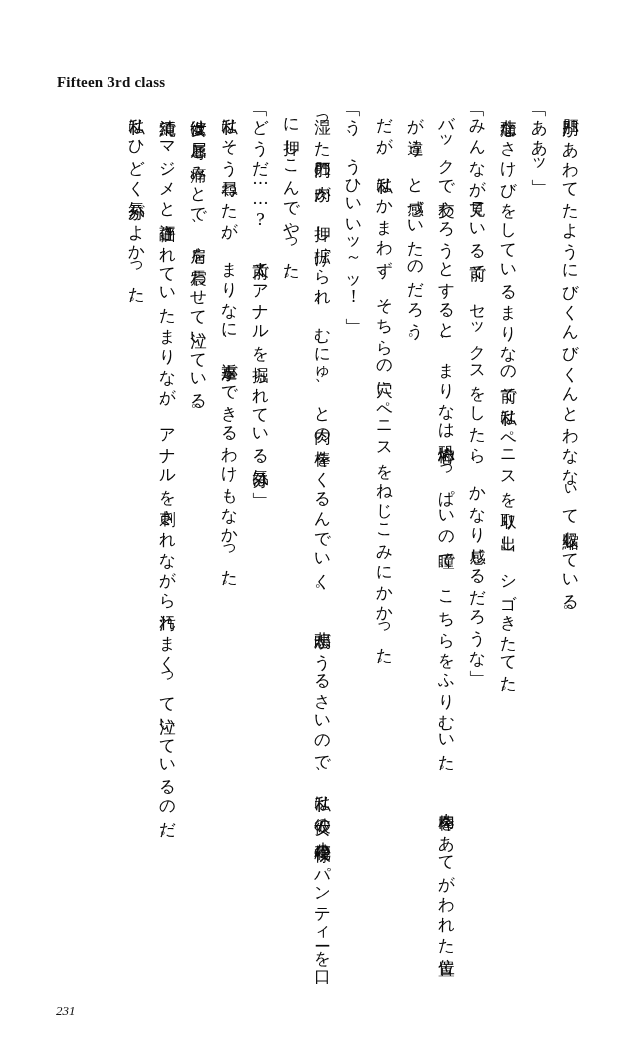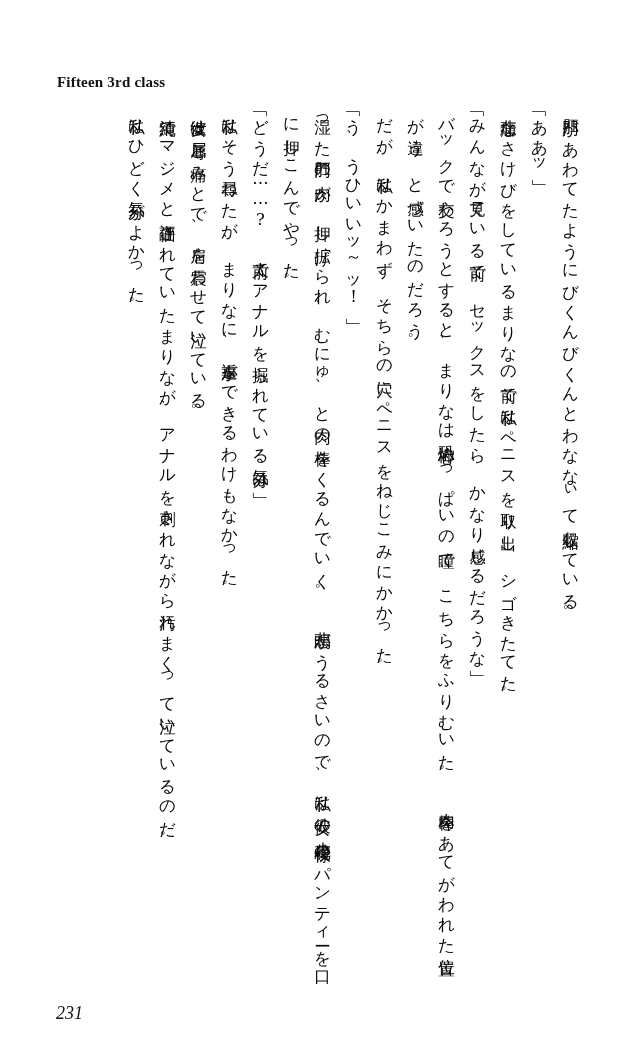--- a/index.html
+++ b/index.html
@@ -45,21 +45,21 @@
   .body-text p {
     margin: 0;
     padding: 0;
   }
   .page-number {
     position: absolute;
     left: 56px;
     top: 1003px;
     font-family: "Liberation Serif", serif;
     font-style: italic;
-    font-size: 18px;
+    font-size: 13px;
     color: #111111;
   }
 </style>
 </head>
 <body>
 
 <div class="page">
 
   <div class="header-title">Fifteen 3rd class</div>
 

